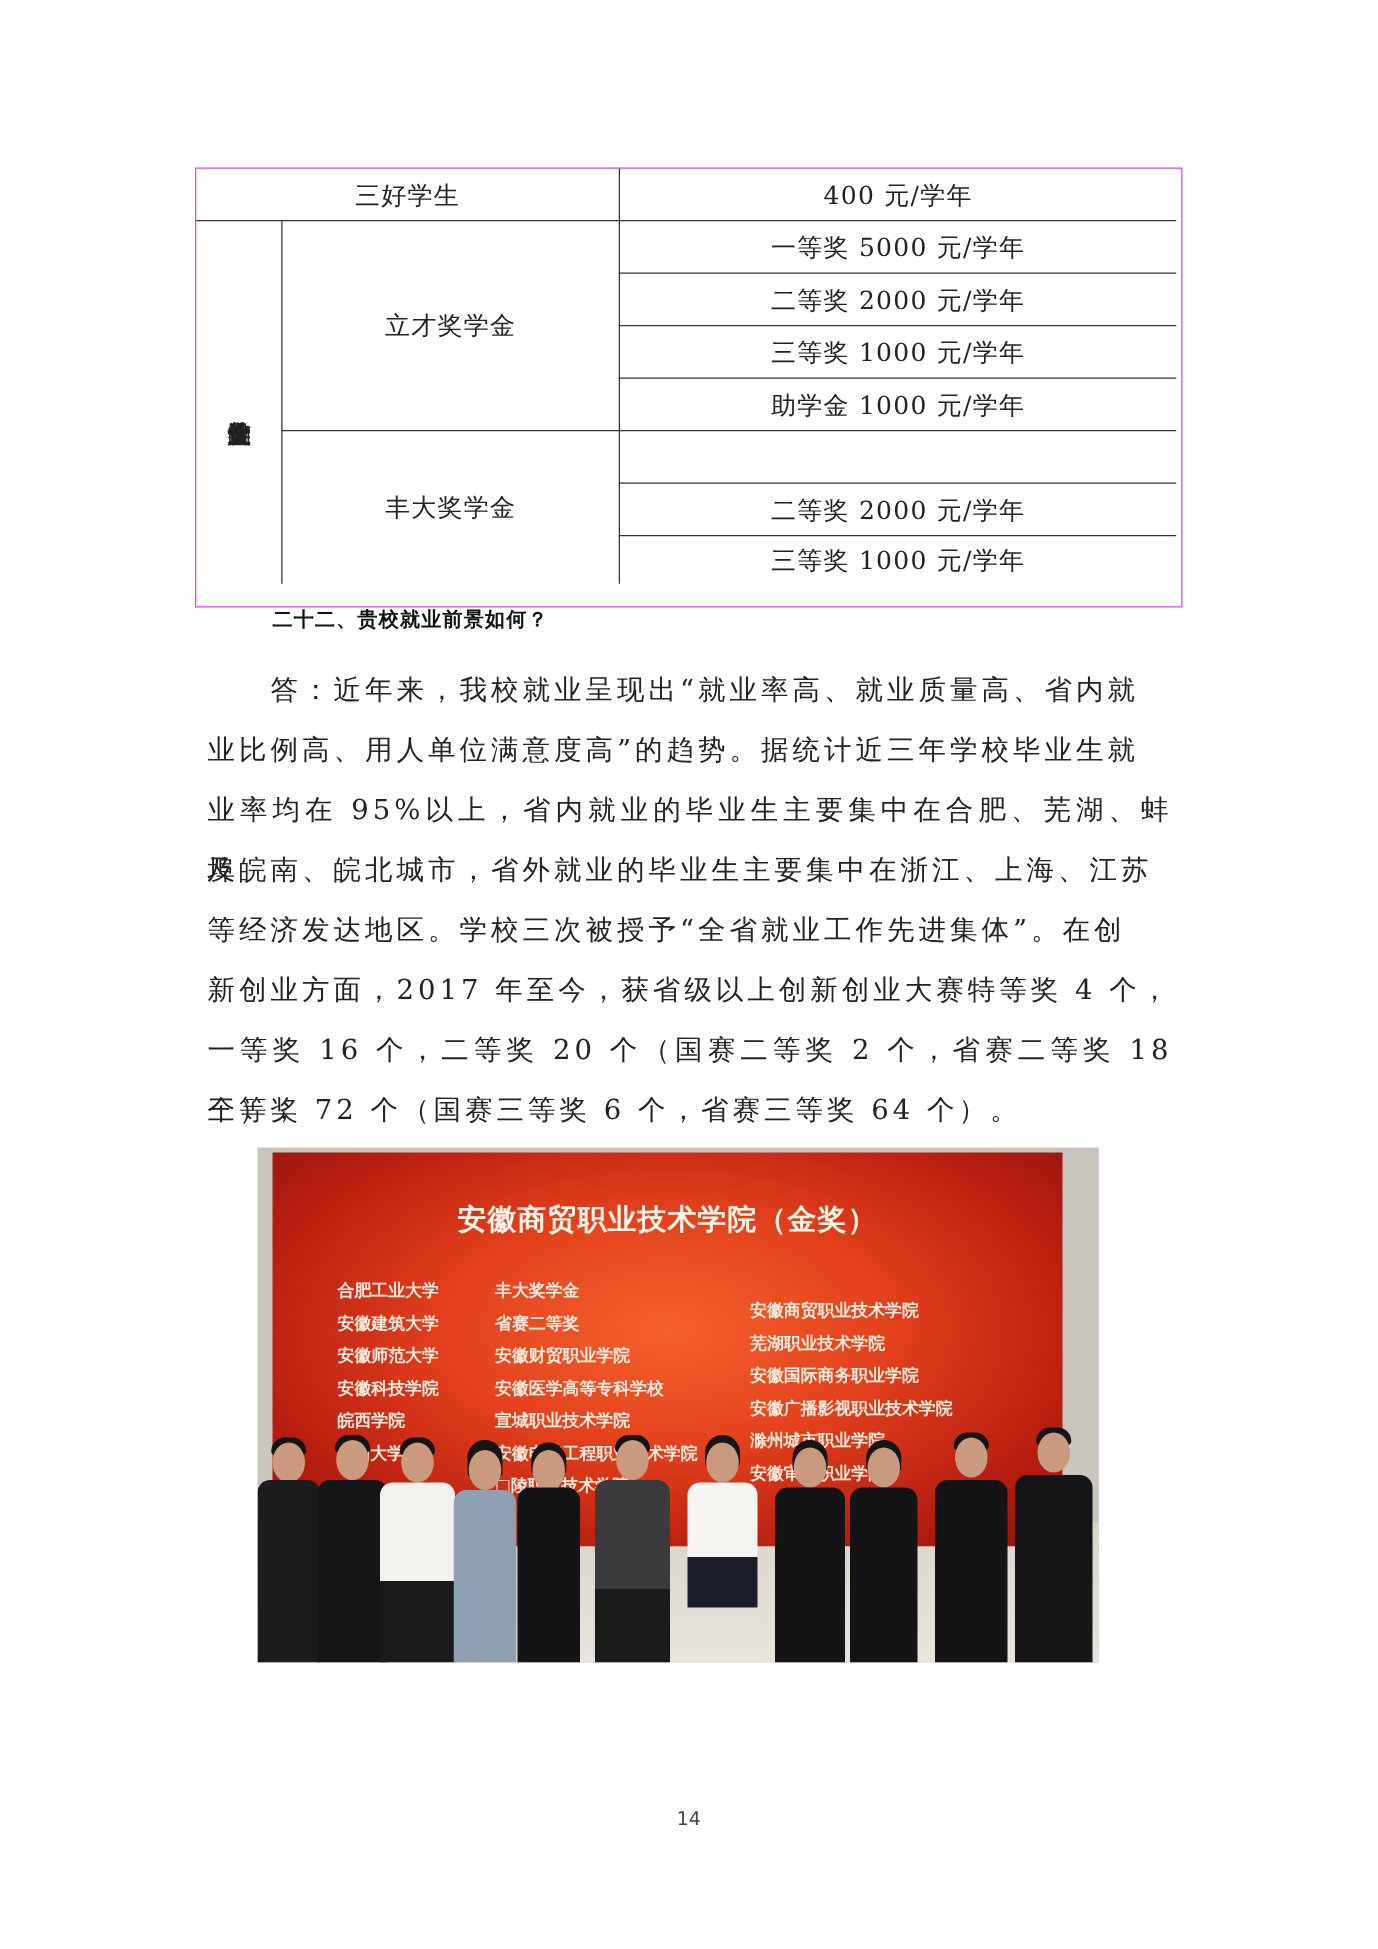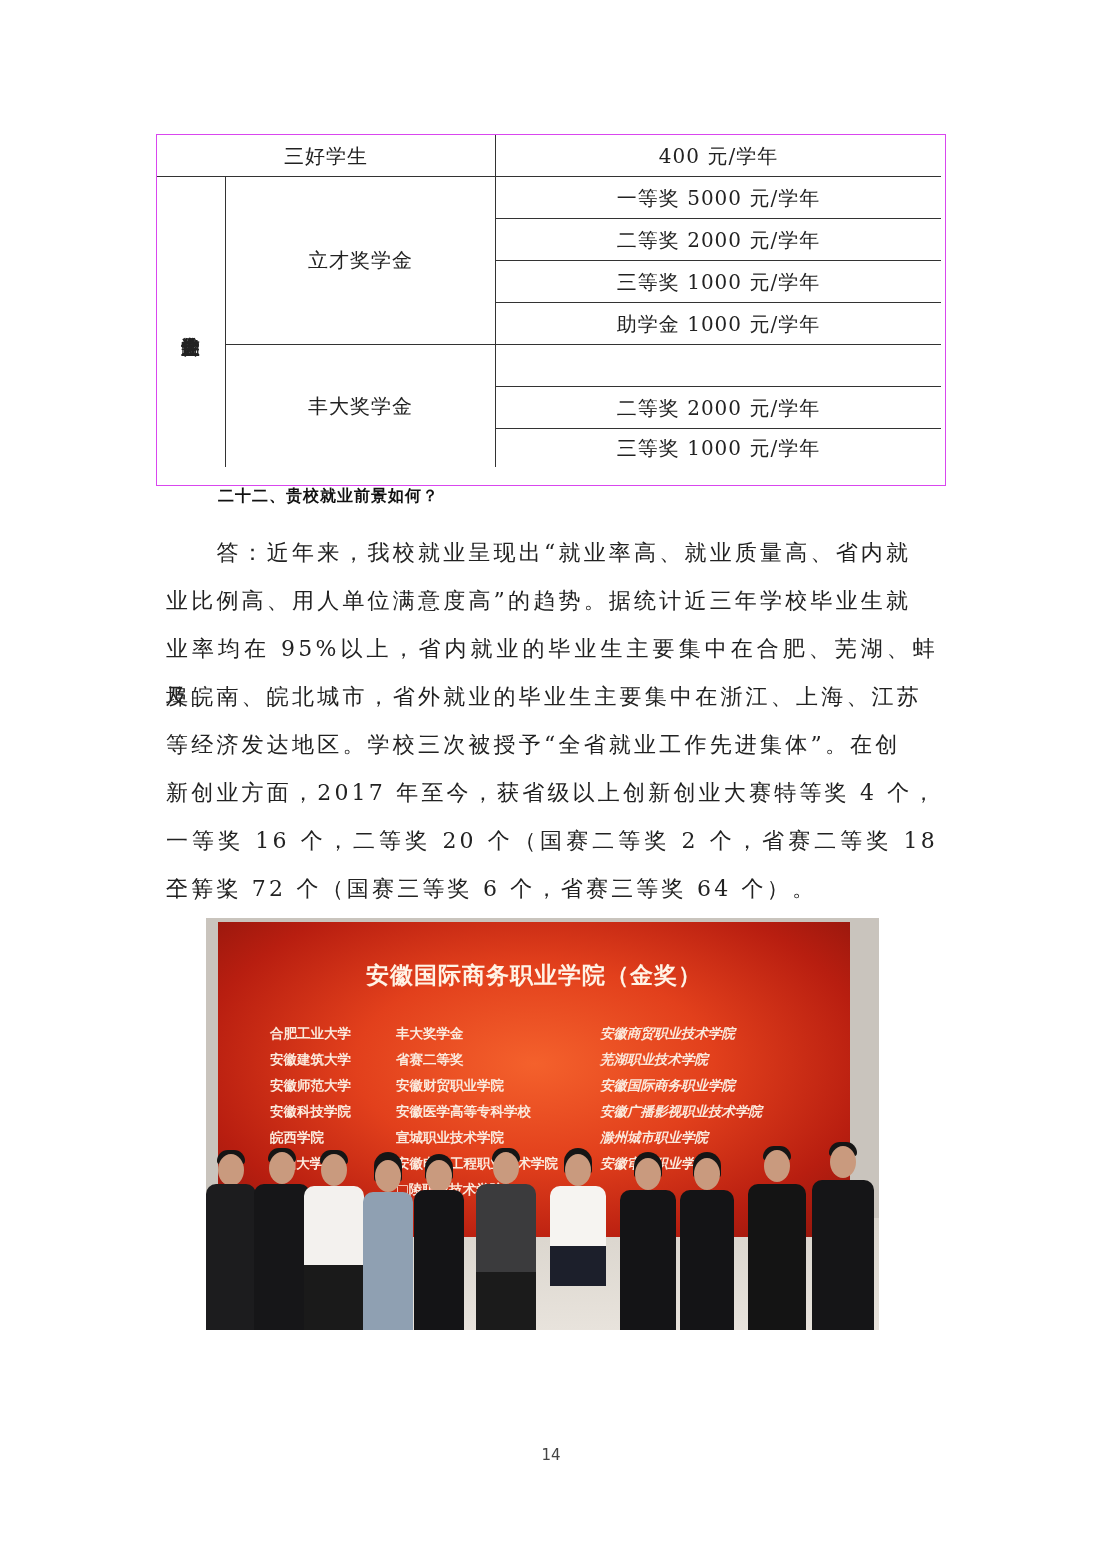--- a/index.html
+++ b/index.html
@@ -72,39 +72,39 @@
 <div class="para" style="top:625px;">业率均在 95%以上，省内就业的毕业生主要集中在合肥、芜湖、蚌埠</div>
 <div class="para" style="top:673px;">及皖南、皖北城市，省外就业的毕业生主要集中在浙江、上海、江苏</div>
 <div class="para" style="top:721px;">等经济发达地区。学校三次被授予“全省就业工作先进集体”。在创</div>
 <div class="para" style="top:769px;">新创业方面，2017 年至今，获省级以上创新创业大赛特等奖 4 个，</div>
 <div class="para" style="top:817px;">一等奖 16 个，二等奖 20 个（国赛二等奖 2 个，省赛二等奖 18 个），</div>
 <div class="para" style="top:865px;">三等奖 72 个（国赛三等奖 6 个，省赛三等奖 64 个）。</div>
 
 <div class="photo">
   <div class="floor"></div>
   <div class="screen">
-    <div class="screen-title">安徽国际商务职业学院（金奖）</div>
+    <div class="screen-title">安徽商贸职业技术学院（金奖）</div>
     <div class="scol" style="left:52px; top:98px;">
       <div>合肥工业大学</div>
       <div>安徽建筑大学</div>
       <div>安徽师范大学</div>
       <div>安徽科技学院</div>
       <div>皖西学院</div>
       <div>安□大学</div>
     </div>
     <div class="scol" style="left:178px; top:98px;">
       <div>丰大奖学金</div>
       <div>省赛二等奖</div>
       <div>安徽财贸职业学院</div>
       <div>安徽医学高等专科学校</div>
       <div>宣城职业技术学院</div>
       <div>安徽电气工程职业技术学院</div>
       <div>□陵职业技术学院</div>
     </div>
-    <div class="scol" style="left:382px; top:98px;font-style:italic;">
+    <div class="scol" style="left:382px; top:114px;">
       <div>安徽商贸职业技术学院</div>
       <div>芜湖职业技术学院</div>
       <div>安徽国际商务职业学院</div>
       <div>安徽广播影视职业技术学院</div>
       <div>滁州城市职业学院</div>
       <div>安徽审计职业学院</div>
     </div>
   </div>
 
   <div class="people">

